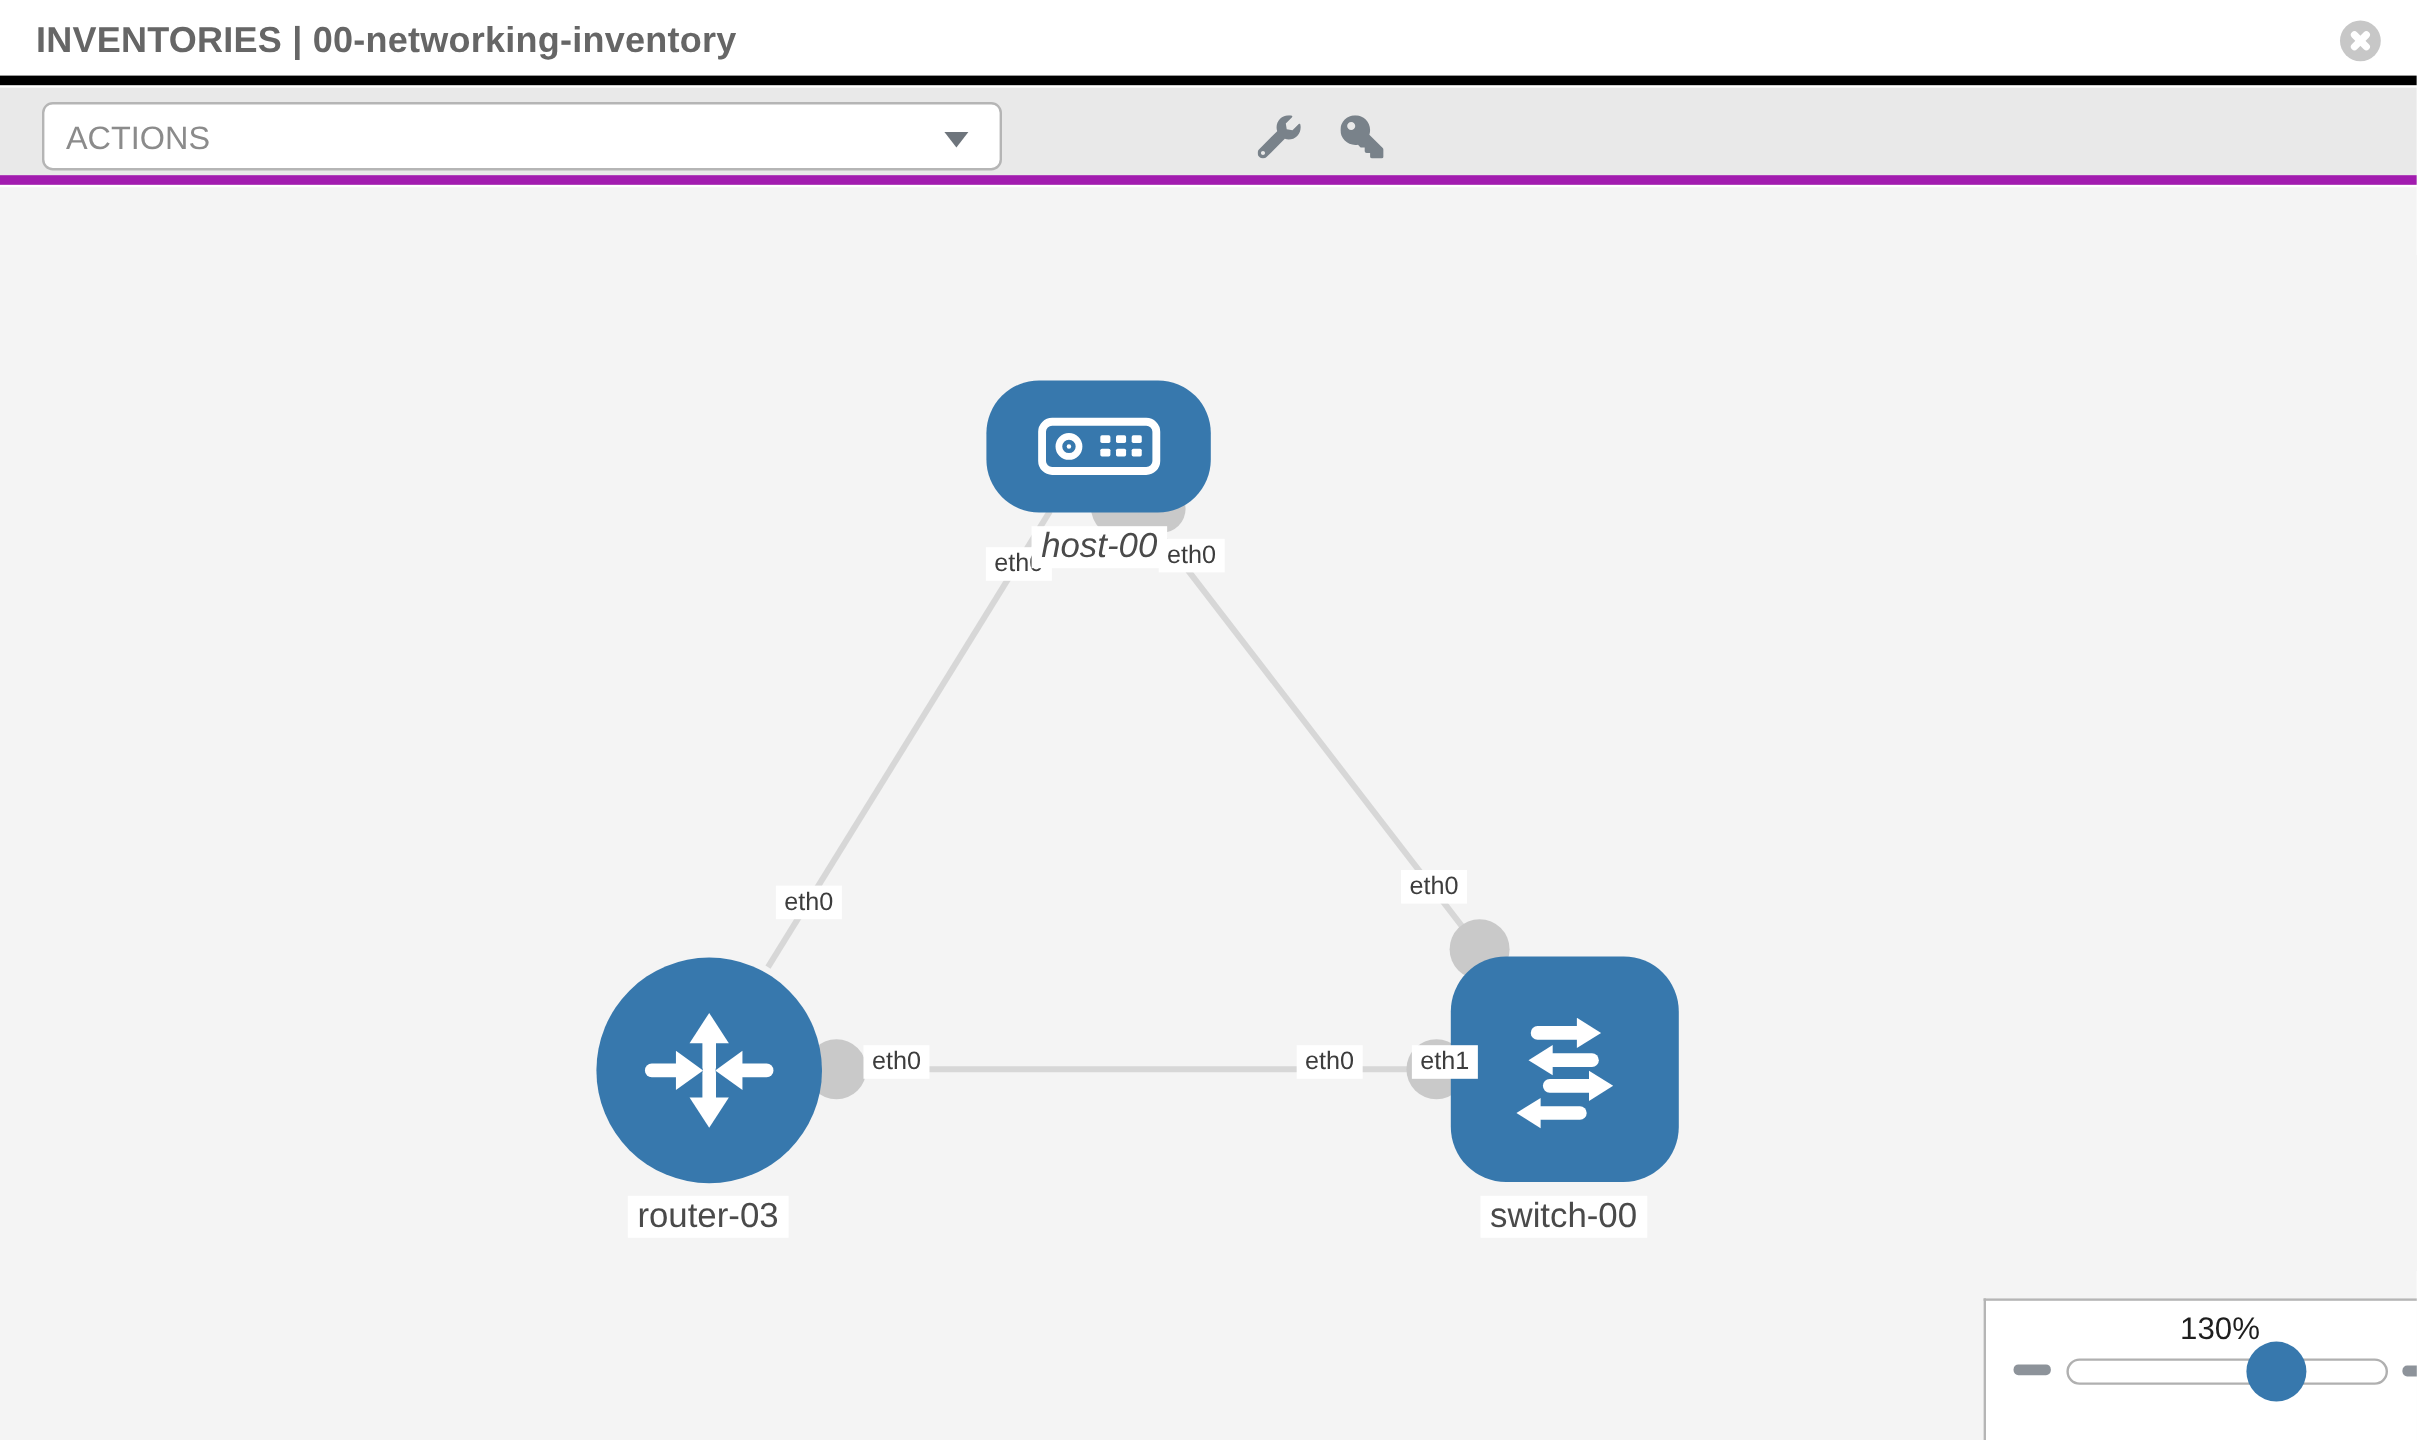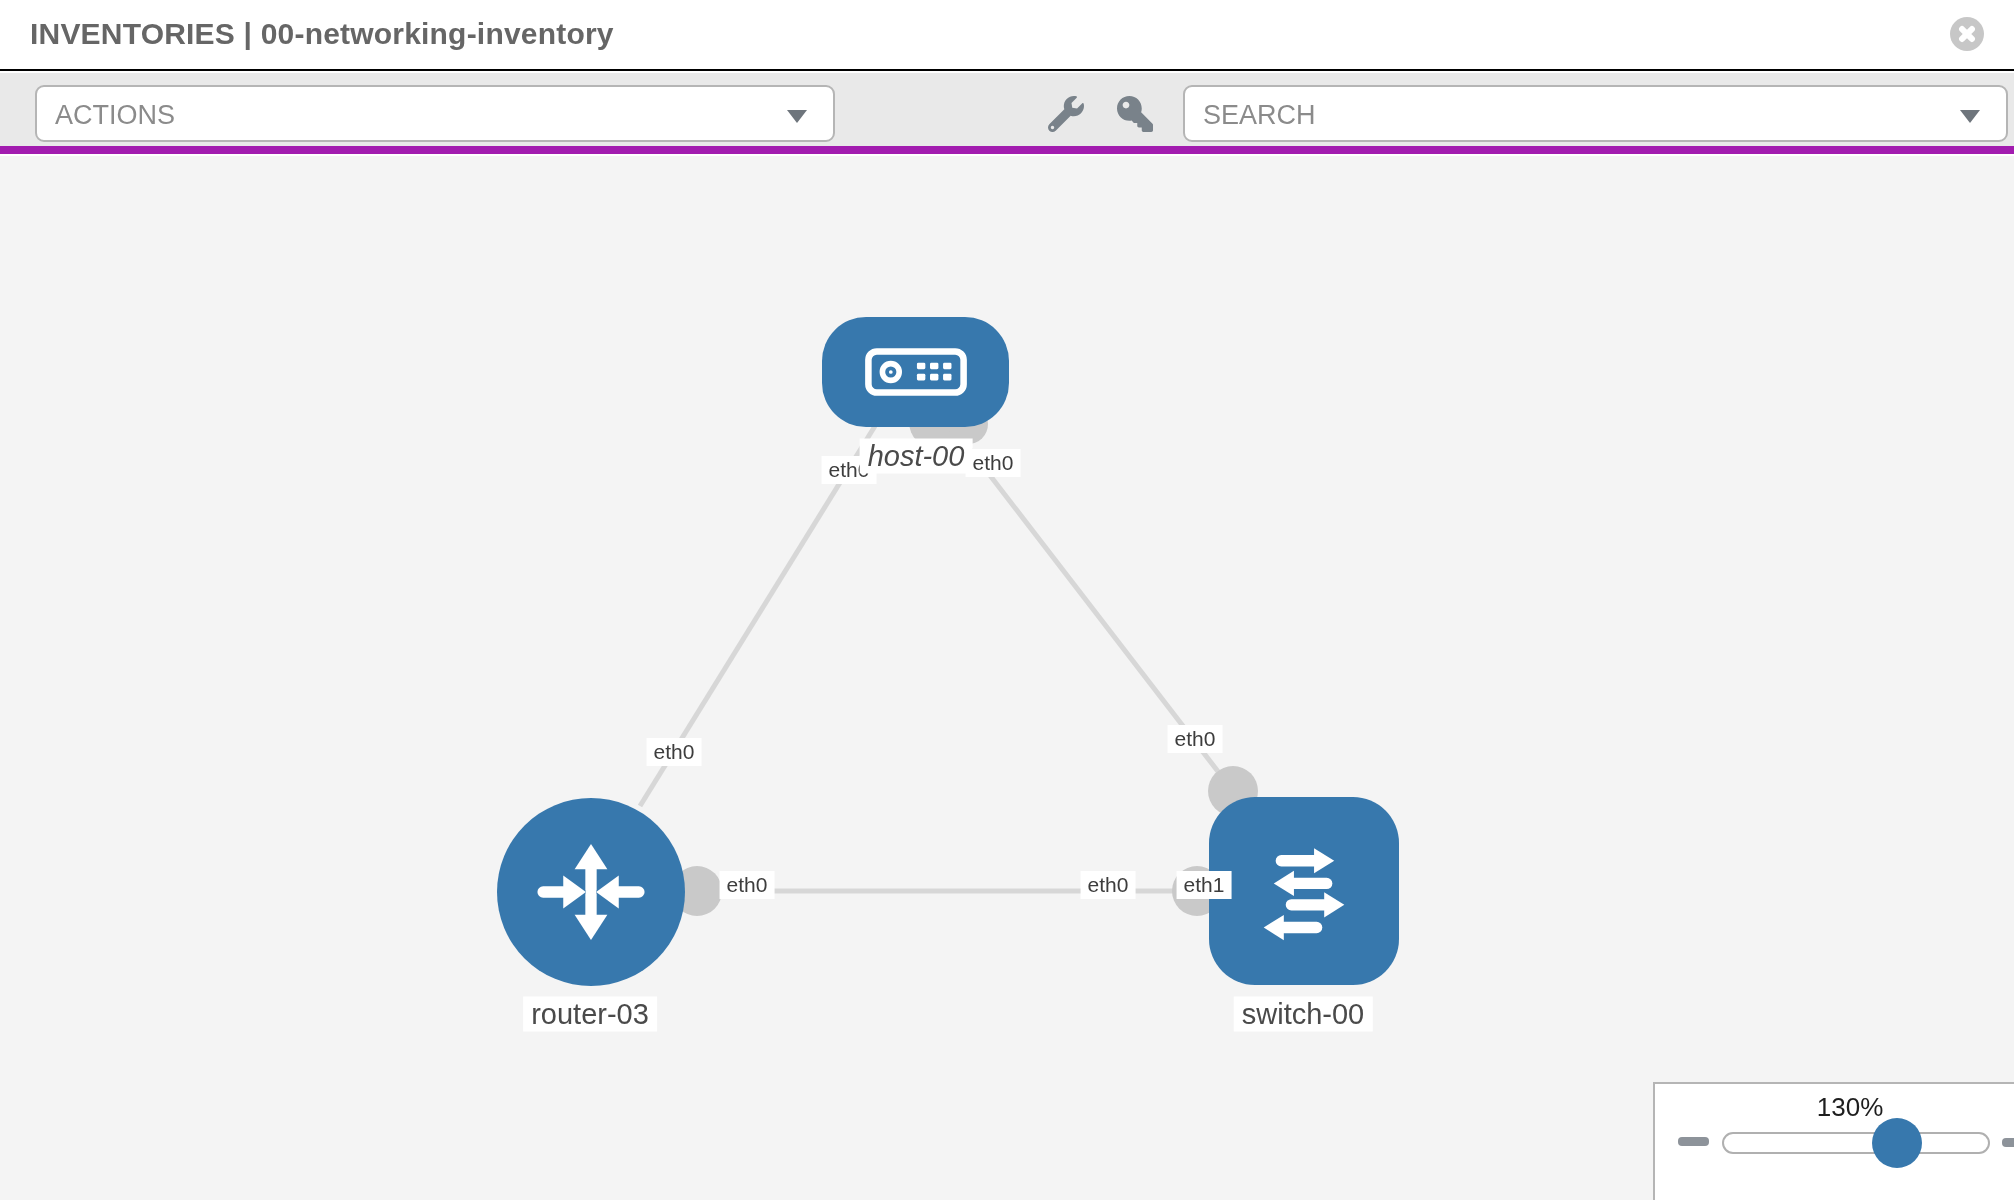--- a/index.html
+++ b/index.html
@@ -1,21 +1,21 @@
 <!DOCTYPE html>
 <html><head>
 <meta charset="utf-8">
 <style>
   * { margin:0; padding:0; box-sizing:border-box; }
   html,body { width:2014px; height:1200px; overflow:hidden; background:#fff;
     font-family:"Liberation Sans", sans-serif; position:relative; }
 
   
   .header { position:absolute; left:0; top:0; width:2014px; height:71px;
-    background:#fff; border-bottom:2px solid #000000; }
+    background:#fff; border-bottom:8px solid #000000; }
   .page-title { position:absolute; left:30px; top:17px; font-size:30px;
     font-weight:700; color:#666; letter-spacing:.2px; }
   .close-btn { position:absolute; right:30px; top:17px; width:34px; height:34px;
     border-radius:50%; background:#c7c7c7; cursor:pointer; }
   .close-btn .bar { position:absolute; left:7px; top:14px; width:20px; height:6px;
     background:#fff; border-radius:3px; }
   .close-btn .bar.b1 { transform:rotate(45deg); }
   .close-btn .bar.b2 { transform:rotate(-45deg); }
 
   
@@ -97,24 +97,20 @@
     </svg>
   </div>
   <div class="tool-icon key">
     <svg viewBox="0 0 512 512">
       <g transform="scale(-1,1) translate(-512,0)">
         <path d="M512 176.001C512 273.203 433.202 352 336 352c-11.22 0-22.19-1.062-32.827-3.069l-24.012 27.014A23.999 23.999 0 0 1 261.223 384H224v40c0 13.255-10.745 24-24 24h-40v40c0 13.255-10.745 24-24 24H24c-13.255 0-24-10.745-24-24v-78.059c0-6.365 2.529-12.47 7.029-16.971l161.802-161.802C163.108 213.814 160 195.271 160 176 160 78.798 238.797.001 335.999 0 433.488-.001 512 78.511 512 176.001zM336 128c0 26.51 21.49 48 48 48s48-21.49 48-48-21.49-48-48-48-48 21.49-48 48z"></path>
       </g>
     </svg>
   </div>
 
-  <div class="select-box search-box">
-    <span class="select-label">SEARCH</span>
-    <span class="caret"></span>
-  </div>
 </div>
 
 <div class="canvas">
 
   <svg class="net-svg" width="2014" height="1044">
     <line x1="875" y1="270" x2="640" y2="650"></line>
     <line x1="952" y1="270" x2="1233" y2="635"></line>
     <line x1="700" y1="735" x2="1197" y2="735"></line>
     <circle class="connector" cx="936" cy="266" r="27"></circle>
     <circle class="connector" cx="968" cy="268" r="20"></circle>

